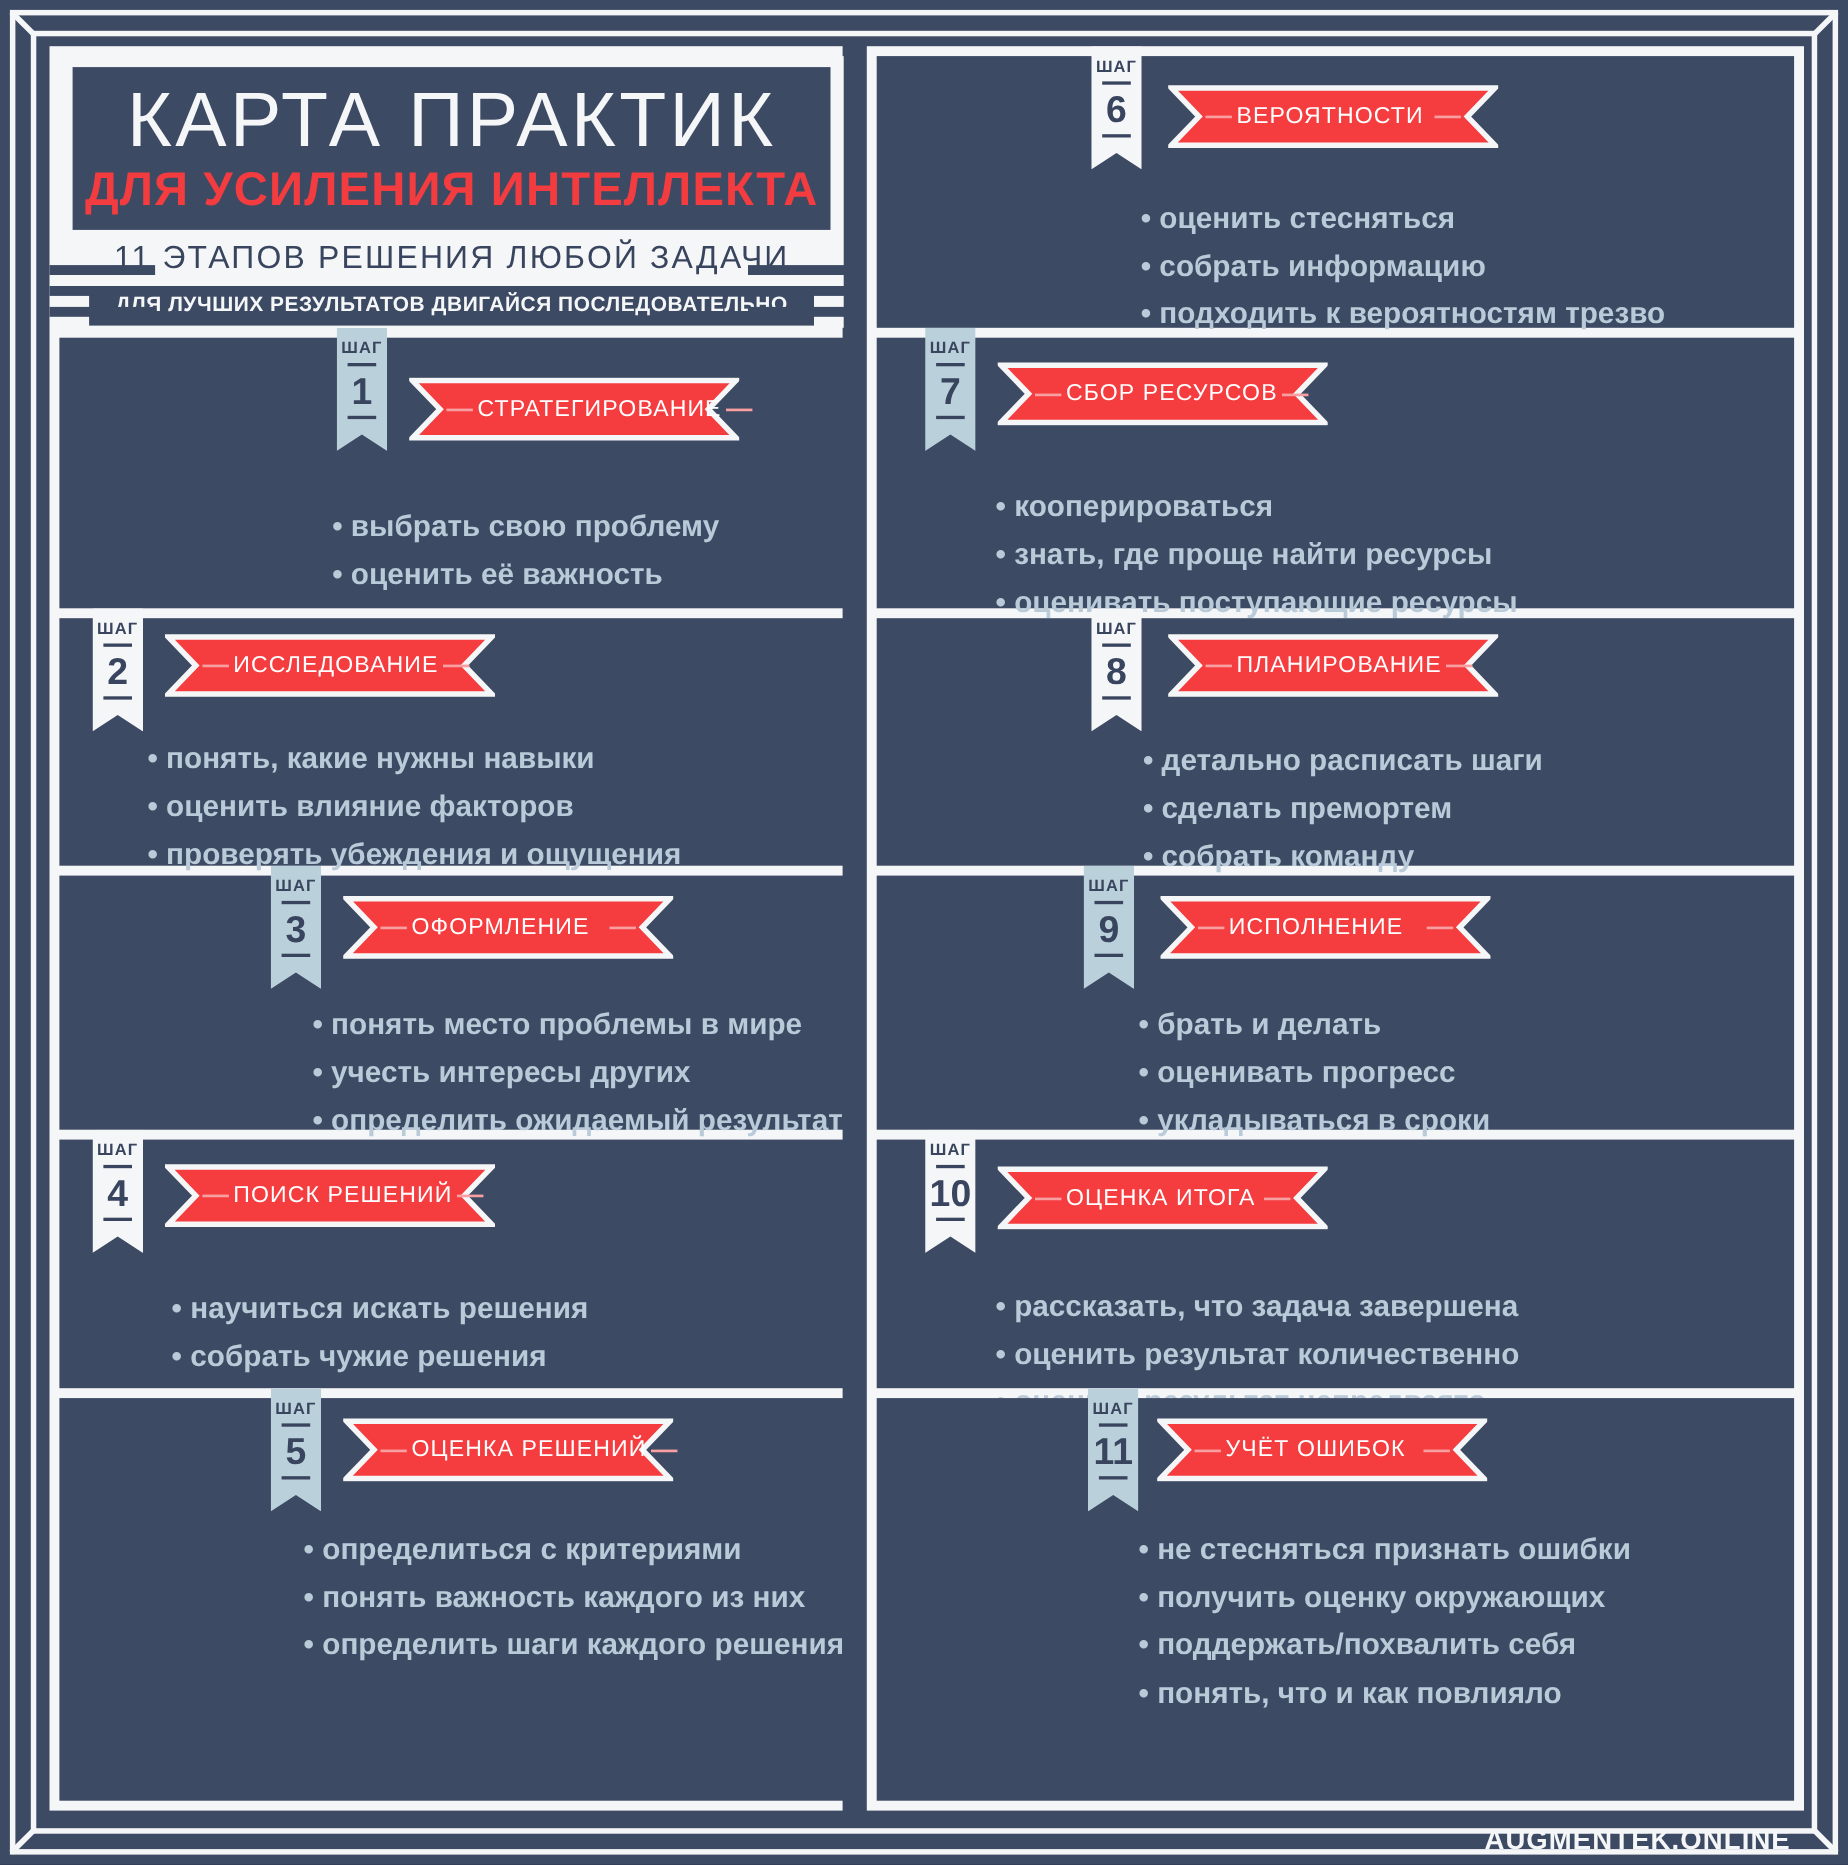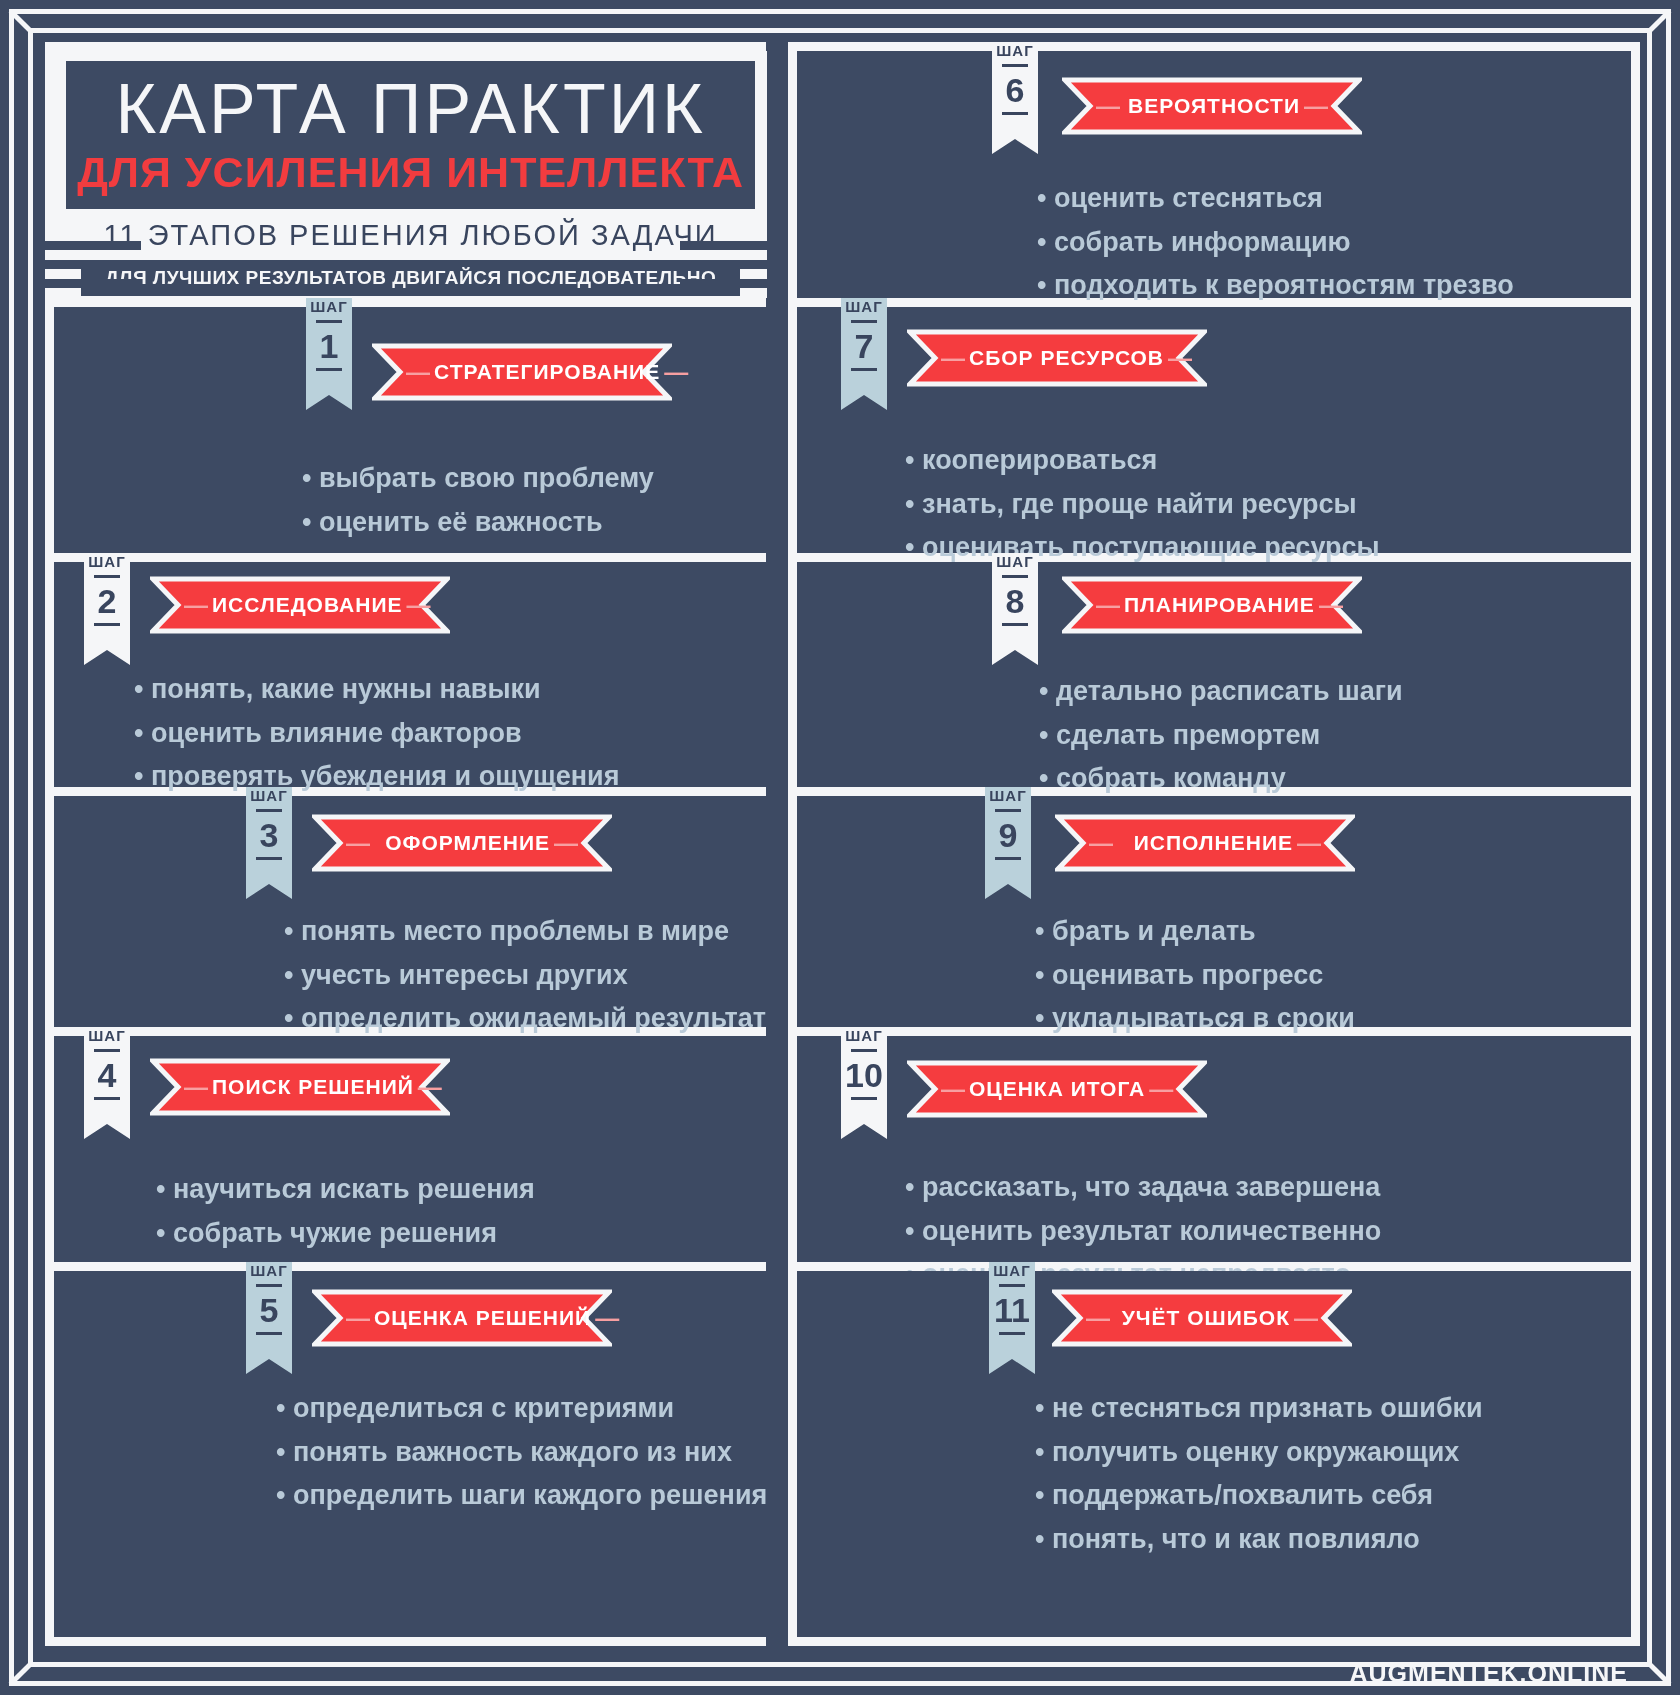--- a/index.html
+++ b/index.html
@@ -38,39 +38,39 @@
   .title-main{color:#f5f6f8; font-size:70px; font-weight:normal; letter-spacing:3px; line-height:1.05; white-space:nowrap;}
   .title-sub{color:#f23c3f; font-size:43px; font-weight:bold; letter-spacing:1px; margin-top:2px; white-space:nowrap;}
   .subtitle{color:#39455e; font-size:29px; margin-top:10px; letter-spacing:2px; white-space:nowrap;}
   .badge{background:#3d4a63; color:#f5f6f8; font-size:19px; font-weight:bold; letter-spacing:0.5px; padding:7px 24px; margin-top:8px; white-space:nowrap;}
   .hamburger{position:absolute; width:96px; display:flex; flex-direction:column; gap:10px; top:190px;}
   .hamburger span{height:9px; background:#3d4a63;}
   .hamburger.left{left:-9px;} .hamburger.right{right:-9px;}
   
   .bookmark{
     position:absolute; top:-9px; width:46px; height:112px; box-sizing:border-box;
-    display:flex; flex-direction:column; align-items:center;
+    padding-top:10px; display:flex; flex-direction:column; align-items:center;
     clip-path:polygon(0 0,100% 0,100% 100%,50% calc(100% - 15px),0 100%);
     color:#39455e; z-index:2;
   }
   .bookmark.white{background:#f5f6f8;}
   .bookmark.blue{background:#bad1db;}
   .bm-label{font-size:15px; font-weight:bold; letter-spacing:1px;}
   .bm-line{width:26px; height:3px; background:#39455e; margin:5px 0;}
   .bm-num{font-size:34px; font-weight:bold; line-height:1; margin-top:1px;}
   
   .ribbon{
     position:relative; width:300px; height:58px; margin-top:20px;
     display:flex; align-items:center; box-sizing:border-box; padding:0 34px;
   }
   .ribbon-shape{position:absolute; inset:0; width:100%; height:100%;}
   .dash{position:relative; z-index:1; color:#f79fa1; font-size:24px; font-weight:bold; line-height:1;}
   .ribbon-title{
-    position:relative; z-index:1; flex:1; text-align:right; color:#ffffff;
-    font-size:21px; font-weight:bold; letter-spacing:1px; white-space:nowrap; margin:0 4px;
+    position:relative; z-index:1; flex:1; text-align:left; color:#ffffff;
+    font-size:21px; font-weight:normal; letter-spacing:1px; white-space:nowrap; margin:0 4px;
   }
   
   .bullets{margin:40px 0 0 0; padding:0; list-style:none;}
   .bullets li{
     color:#b9cad8; font-size:27px; font-weight:bold; line-height:1.62; white-space:nowrap;
   }
   .bullets li::before{content:"\2022\00a0"; }
   
   .s1 .bookmark{left:252px;} .s1 .ribbon{margin-left:318px; margin-top:36px;} .s1 .bullets{margin-left:248px; margin-top:56px;}
   .s2 .bookmark{left:30px;}  .s2 .ribbon{margin-left:96px;  margin-top:14px;} .s2 .bullets{margin-left:80px;  margin-top:34px;}

